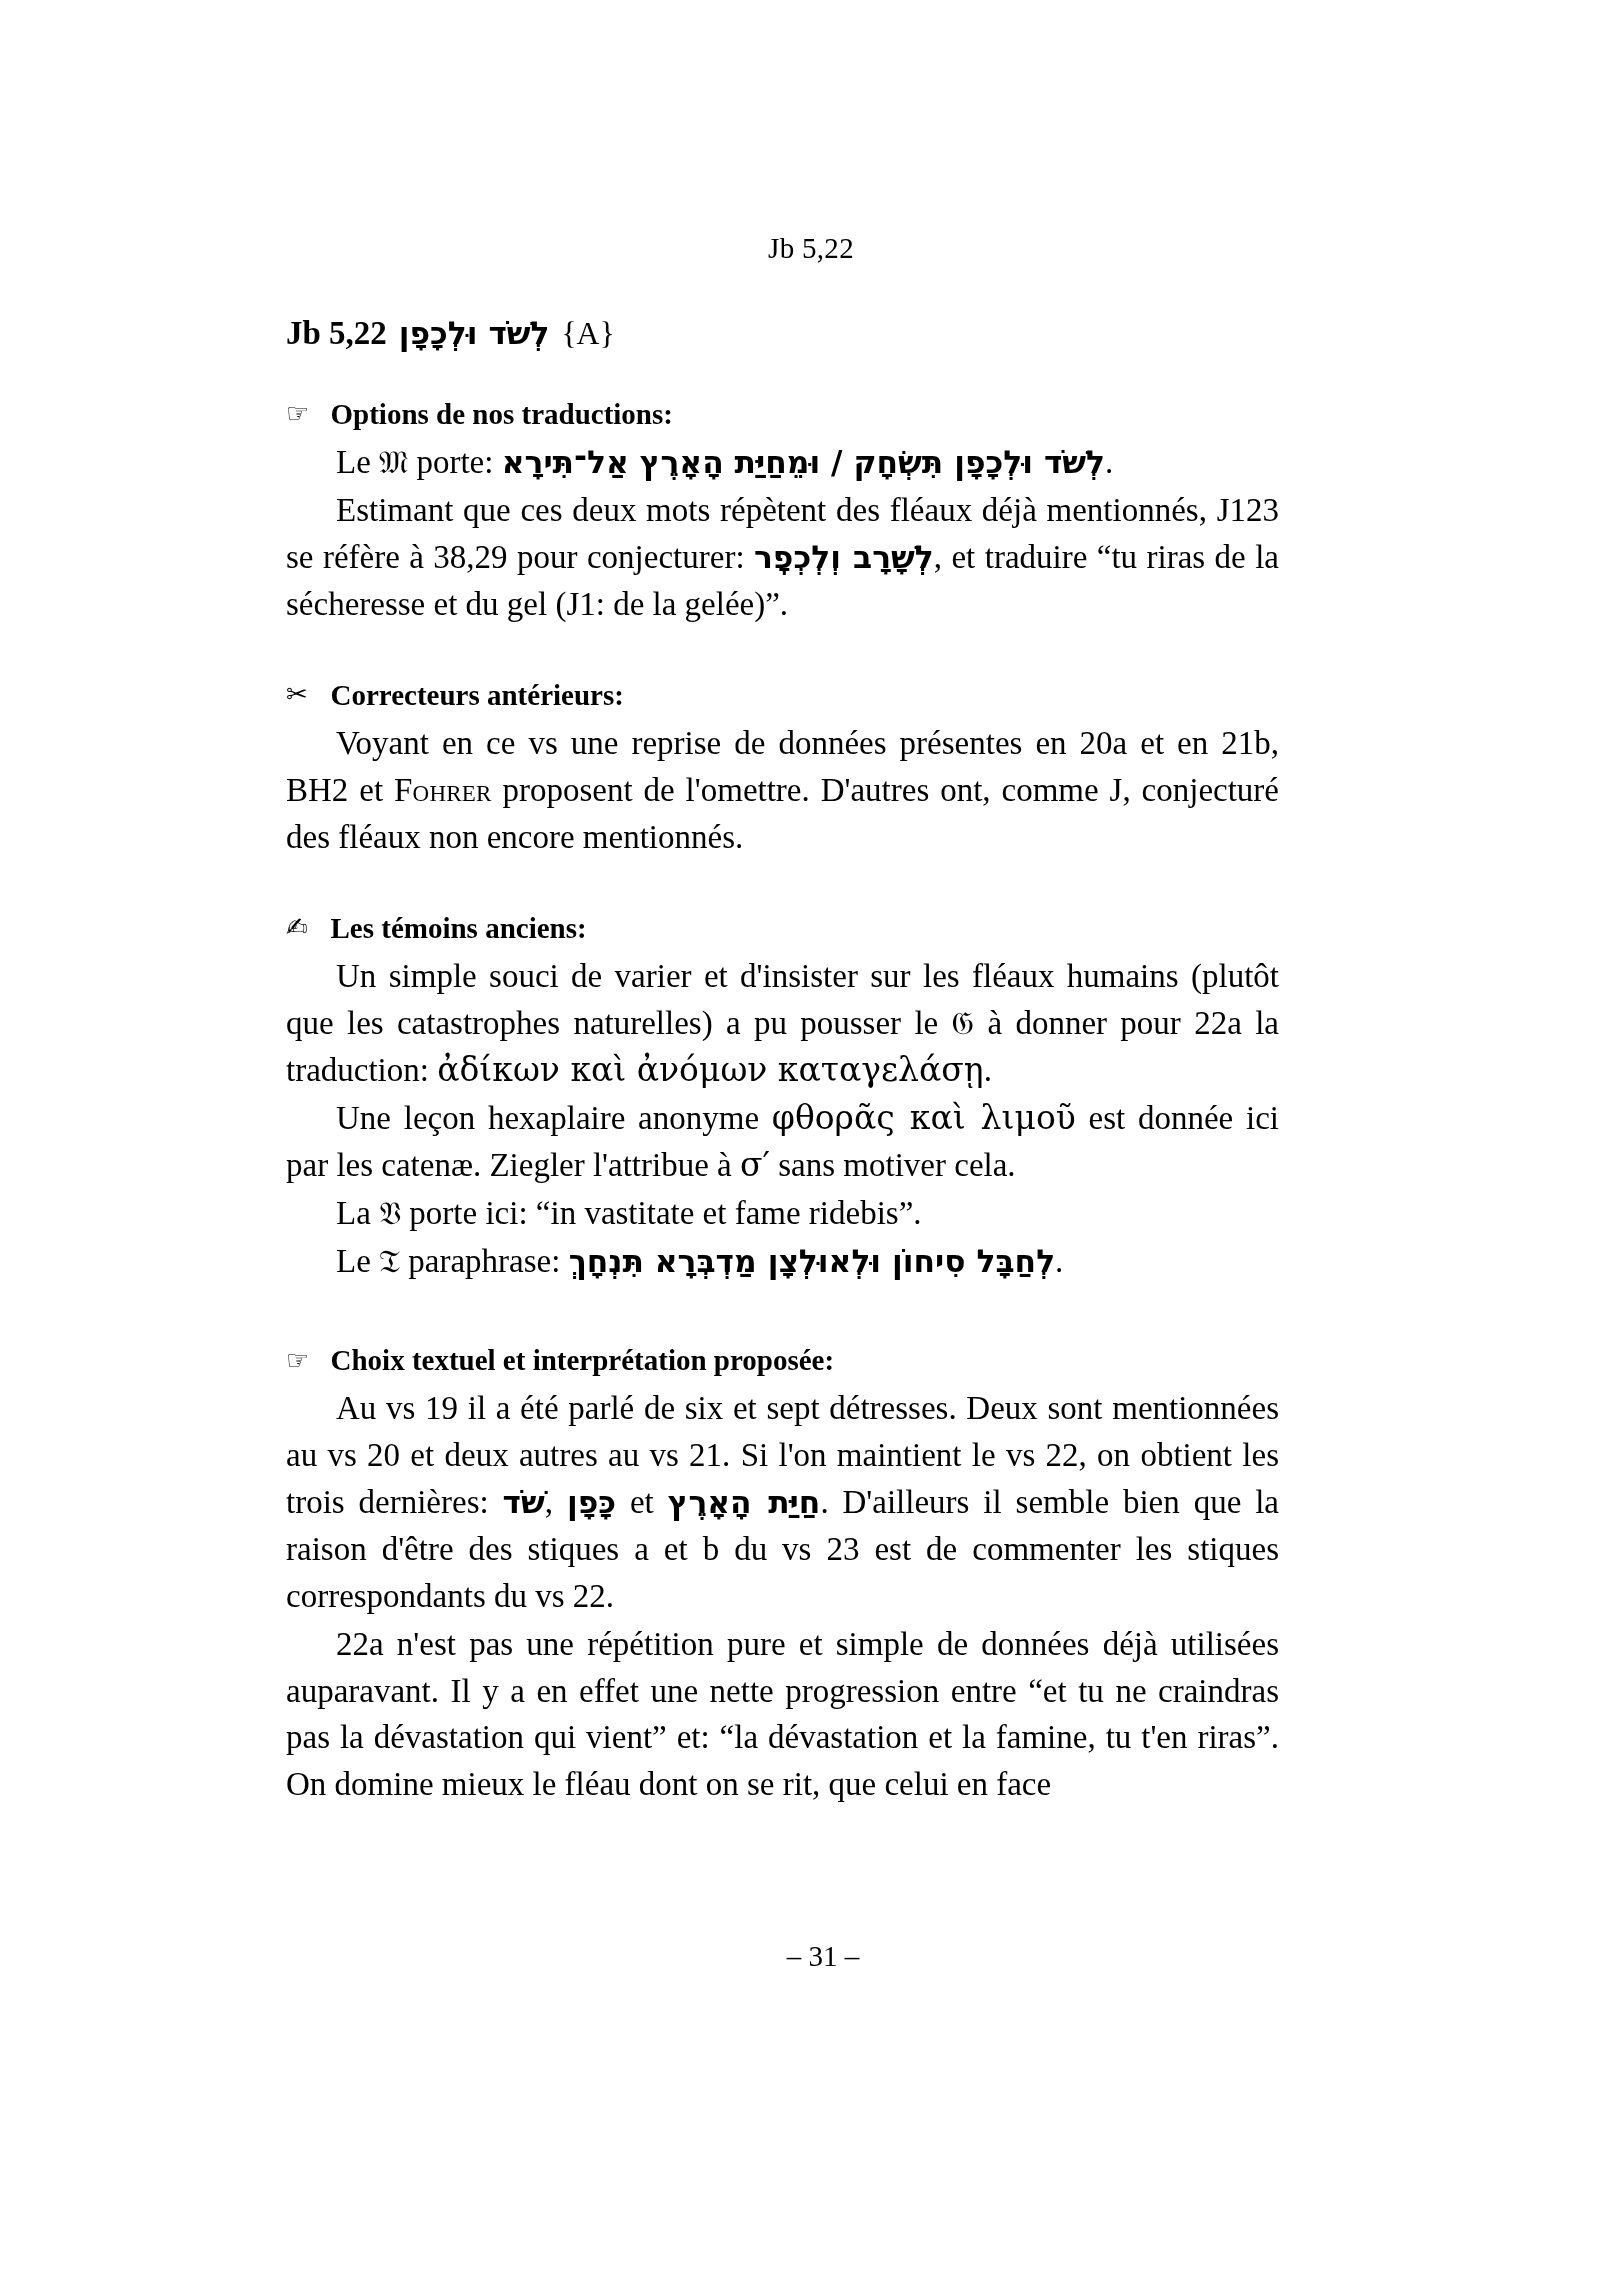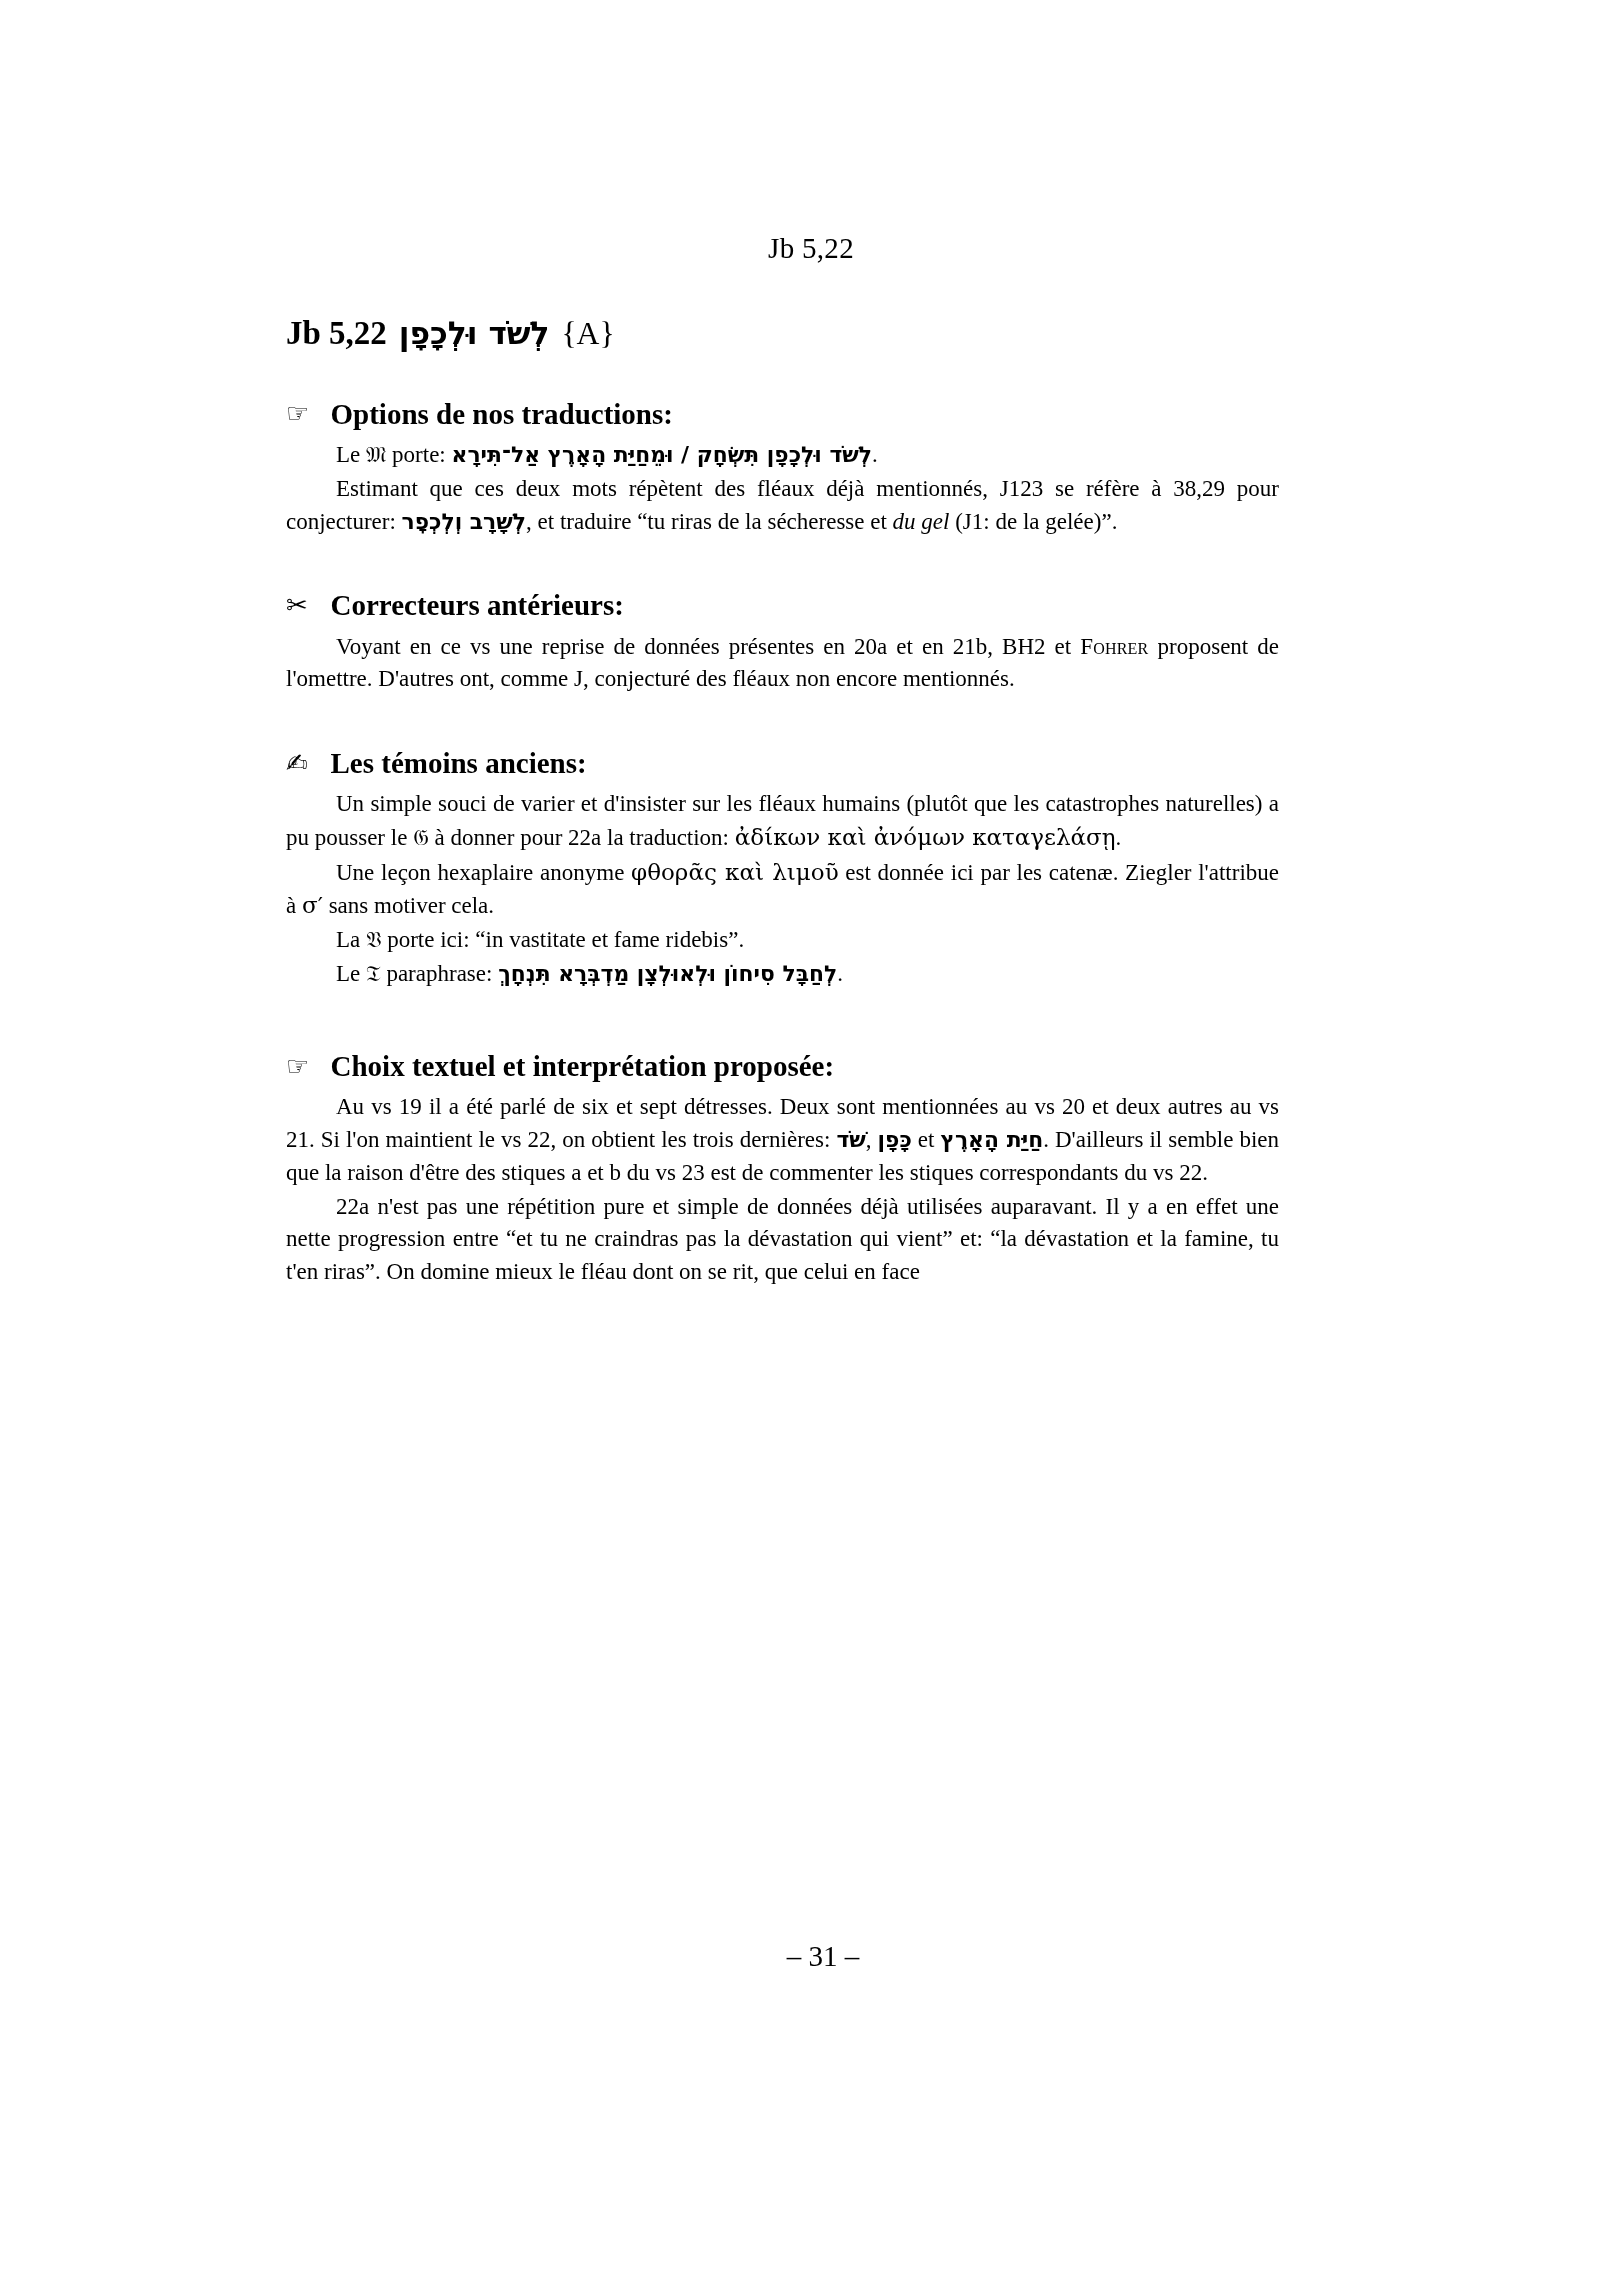--- a/index.html
+++ b/index.html
@@ -86,36 +86,36 @@
     top: -1.3px;
     width: 34px;
     display: inline-block;
     text-align: left;
   }
   .section-gap-top { margin-top: 48px; }
   .section-gap-top-lg { margin-top: 56px; }
 
   
   p.body {
-    font-size: 23px;
+    font-size: 33px;
     line-height: 1.42;
     margin: 0;
     text-align: justify;
     text-justify: inter-word;
     hyphens: none;
   }
   p.body.indent { text-indent: 50px; }
   p.body + p.body { margin-top: 1.3px; }
 
   .smallcaps {
     font-variant: small-caps;
     letter-spacing: 0.2px;
     margin-top: 28px;
   }
-  .italic { font-style: italic; }
+  .italic { }
   .siglum {
     font-family: "DejaVu Serif", serif;
     font-size: 0.96em;
   }
   .greek {
     font-family: "DejaVu Serif", "Liberation Serif", serif;
   }
   .syriac {
     font-family: "DejaVu Sans", sans-serif;
     direction: rtl;

